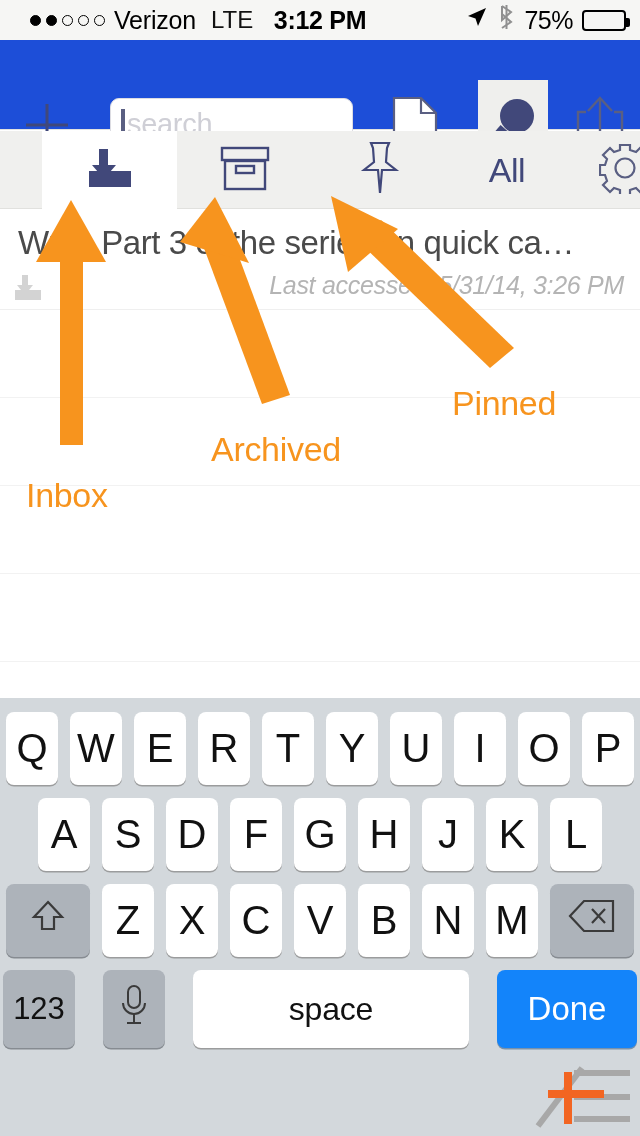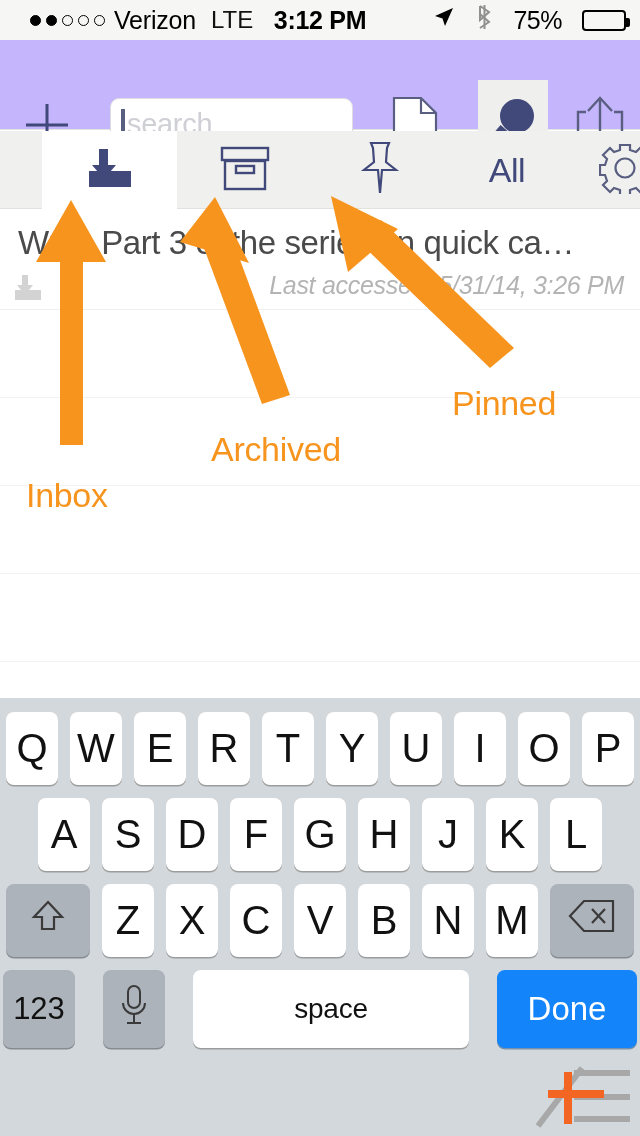--- a/index.html
+++ b/index.html
@@ -21,36 +21,36 @@
     font-size:25px; color:#000;
   }
   .sb-left { position:absolute; left:30px; display:flex; align-items:center; gap:9px; }
   .dots { display:flex; align-items:center; gap:5px; }
   .dot { width:11px; height:11px; border-radius:50%; border:1.6px solid #000; }
   .dot.filled { background:#000; }
   .sb-carrier { font-size:25px; letter-spacing:-0.2px; }
   .sb-lte { font-size:24px; color:#111; margin-left:6px; letter-spacing:0px; }
   .sb-time { position:absolute; left:50%; transform:translateX(-50%);
              font-weight:bold; font-size:25px; letter-spacing:-0.3px; }
-  .sb-right { position:absolute; right:14px; display:flex; align-items:center; gap:20px; }
+  .sb-right { position:absolute; right:14px; display:flex; align-items:center; gap:9px; }
   .sb-batt-pct { font-size:25px; letter-spacing:-0.5px; }
   .batt {
     width:44px; height:21px; border:2px solid #000; border-radius:4px;
     position:relative; padding:2px;
   }
   .batt:after {
     content:""; position:absolute; right:-6px; top:6px;
     width:4px; height:9px; background:#000; border-radius:0 2px 2px 0;
   }
   .batt-fill { height:100%; background:#000; border-radius:1px; }
 
   
   .toolbar {
     position:absolute; top:40px; left:0; width:640px; height:90px;
-    background:#c4b5fd;
+    background:#1d4ed8;
     border-bottom:1px solid #e3e3e0;
   }
   .tb-plus {
     position:absolute; left:22px; top:60px; width:50px; height:50px;
   }
   .search-wrap {
     position:absolute; left:110px; top:58px; width:243px; height:53px;
     background:#fff; border:1.5px solid #dcdce2; border-radius:9px;
     display:flex; align-items:center;
   }
@@ -117,21 +117,21 @@
   .key {
     width:52px; height:73px; background:#fff; border-radius:8px;
     box-shadow:0 1.5px 0 rgba(136,136,136,0.75);
     display:flex; align-items:center; justify-content:center;
     font-size:40px; color:#111; letter-spacing:0px;
     font-weight:400;
   }
   .key.wide-mod { width:84px; background:#adb3ba; box-shadow:0 1.5px 0 rgba(120,126,132,0.85); }
   .key.num { width:72px; background:#adb3ba; font-size:31px; box-shadow:0 1.5px 0 rgba(120,126,132,0.85); }
   .key.mic { width:62px; background:#adb3ba; box-shadow:0 1.5px 0 rgba(120,126,132,0.85); }
-  .key.space { width:276px; font-size:28px; letter-spacing:-0.2px; }
+  .key.space { width:276px; font-size:32px; letter-spacing:-0.2px; }
   .key.done { width:140px; background:#1384fa; color:#fff; font-size:33px; box-shadow:0 1.5px 0 rgba(60,100,140,0.6); }
   .krow.r4 { gap:28px; margin-top:3px; }
   .krow.r4 .key { height:78px; }
 
   
   .anno-svg { position:absolute; left:0; top:0; width:640px; height:1136px; pointer-events:none; }
   .anno-label {
     position:absolute; color:#F7941E; font-size:34px; letter-spacing:-0.3px;
     white-space:nowrap;
   }

